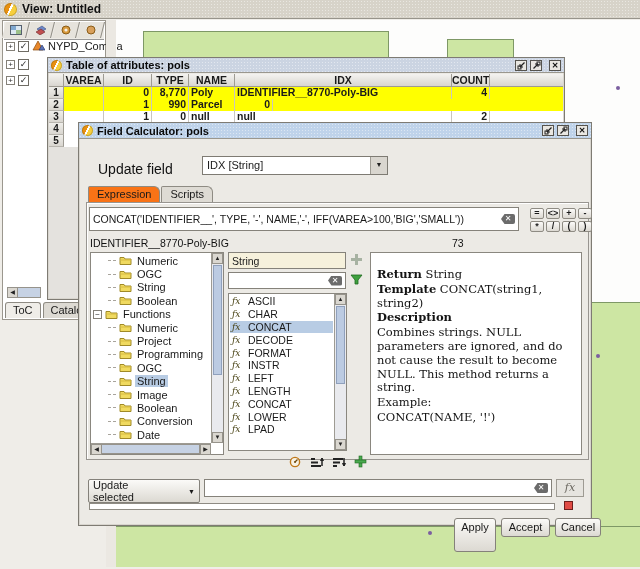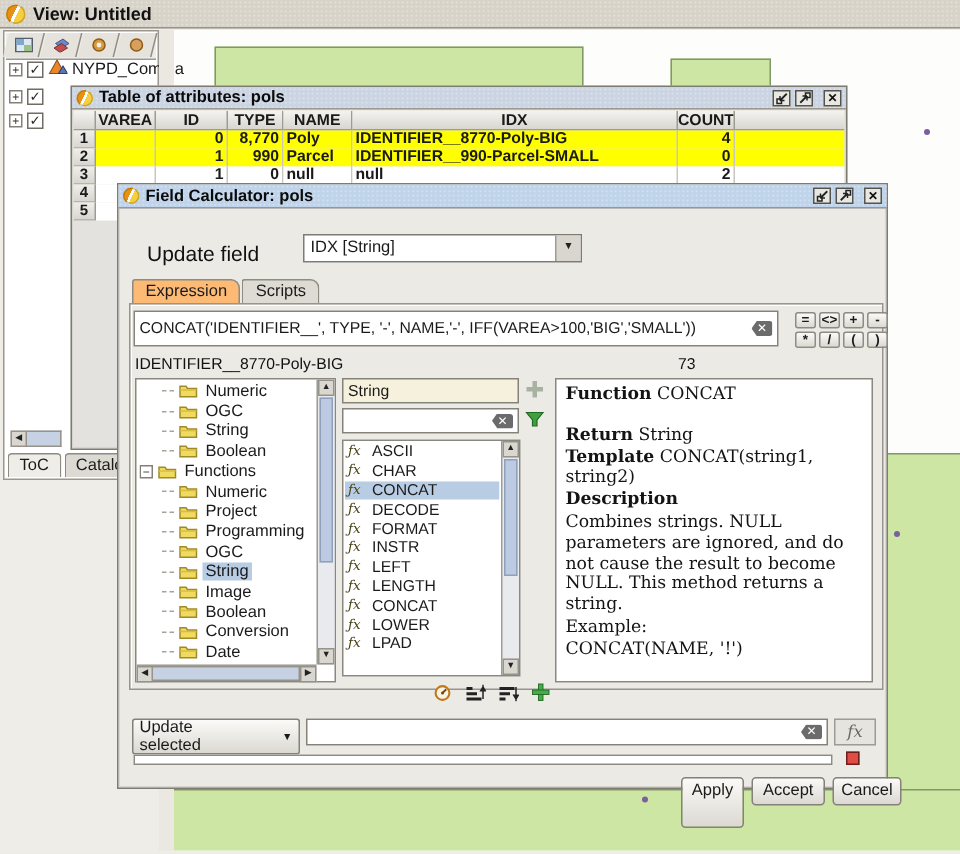--- a/index.html
+++ b/index.html
@@ -67,21 +67,21 @@
 
   
   .win-calc{left:78px;top:122px;width:514px;height:404px;z-index:3;}
   .wtb-calc{background-color:#BFD3EA;height:16px;}
   .calcbody{position:absolute;left:1px;top:17px;right:1px;bottom:1px;background:#ECEAE5;}
   .lbl{position:absolute;font-size:14px;color:#111;}
   .combo{position:absolute;display:flex;border:1px solid #7E7B73;background:#fff;box-sizing:border-box;}
   .combo .val{flex:1;padding:2px 4px;font-size:11px;white-space:nowrap;overflow:hidden;}
   .combo .arr{width:16px;background:#D9D6CF;border-left:1px solid #9E9B93;text-align:center;font-size:7px;line-height:15px;color:#222;}
   .tabs{position:absolute;display:flex;gap:1px;}
-  .tab{border:1px solid #8E8B83;border-bottom:none;background:#fdba74;padding:1px 8px 2px 8px;border-radius:2px 6px 0 0;font-size:11px;position:relative;z-index:2;}
+  .tab{border:1px solid #8E8B83;border-bottom:none;background:#f97316;padding:1px 8px 2px 8px;border-radius:2px 6px 0 0;font-size:11px;position:relative;z-index:2;}
   .tab.off{background:#DEDBD4;z-index:1;}
   .groupbox{position:absolute;border:1px solid #989590;box-shadow:1px 1px 0 #fff inset;}
   .field{position:absolute;background:#fff;border:1px solid #85827A;box-sizing:border-box;display:flex;align-items:center;}
   .field .txt{flex:1;padding:0 3px;font-size:10.5px;white-space:nowrap;overflow:hidden;}
   .clear-ic{flex:0 0 14px;height:10px;margin-right:3px;background:#6B6B6B;border-radius:2px;color:#fff;font-size:8px;line-height:10px;text-align:center;clip-path:polygon(25% 0,100% 0,100% 100%,25% 100%,0 50%);}
   .opbtn{width:14px;height:11px;background:linear-gradient(#FBFAF8,#DCD9D2);border:1px solid #8E8B83;box-sizing:border-box;
       font-size:9px;font-weight:bold;line-height:9px;text-align:center;border-radius:2px;}
   .ops{position:absolute;display:flex;gap:2px;}
   .panel{position:absolute;background:#fff;border:1px solid #8A877F;box-sizing:border-box;}
   .treeitem{display:flex;align-items:center;gap:3px;height:13.4px;white-space:nowrap;font-size:11px;}
@@ -227,21 +227,20 @@
           <div class="cell l" style="width: 217px;">IDENTIFIER__8770-Poly-BIG</div>
           <div class="cell r" style="width: 38px;">4</div>
           <div class="cell" style="flex: 1 1 0%; border-right: none;"></div>
         </div>
         <div class="trow sel">
           <div class="rowhdr" style="width: 15px;">2</div>
           <div class="cell r" style="width: 40px;"></div>
           <div class="cell r" style="width: 48px;">1</div>
           <div class="cell r" style="width: 37px;">990</div>
           <div class="cell l" style="width: 46px;">Parcel</div>
-          <div class="cell l" style="width: 217px;">IDENTIFIER__990-Parcel-SMALL</div>
           <div class="cell r" style="width: 38px;">0</div>
           <div class="cell" style="flex: 1 1 0%; border-right: none;"></div>
         </div>
         <div class="trow">
           <div class="rowhdr" style="width: 15px;">3</div>
           <div class="cell r" style="width: 40px;"></div>
           <div class="cell r" style="width: 48px;">1</div>
           <div class="cell r" style="width: 37px;">0</div>
           <div class="cell l" style="width: 46px;">null</div>
           <div class="cell l" style="width: 217px;">null</div>
@@ -592,21 +591,20 @@
       </span>
       <span class="icbtn">
         <svg width="13" height="13">
             <rect x="5" y="1" width="3" height="11" fill="#49A94F" stroke="#1E6A1E" stroke-width="0.6"></rect>
             <rect x="1" y="5" width="11" height="3" fill="#49A94F" stroke="#1E6A1E" stroke-width="0.6"></rect>
           </svg>
       </span>
     </div>
 
     <div class="panel desc" style="left:290px;top:112px;width:212px;height:203px;overflow:hidden;" id="descBody">
-        <p><b>Function</b> CONCAT</p>
         <p class="sp"></p>
         <p><b>Return</b> String</p>
         <p><b>Template</b> CONCAT(string1, string2)</p>
         <p><b>Description</b></p>
         <p>Combines strings. NULL parameters are ignored, and do not cause the result to become NULL. This method returns a string.</p>
         <p>Example:</p>
         <p>CONCAT(NAME, '!')</p>
       </div>
 
     <div class="ddbtn abs" style="left:8px;top:339px;width:112px;height:24px;gap:40px;">

